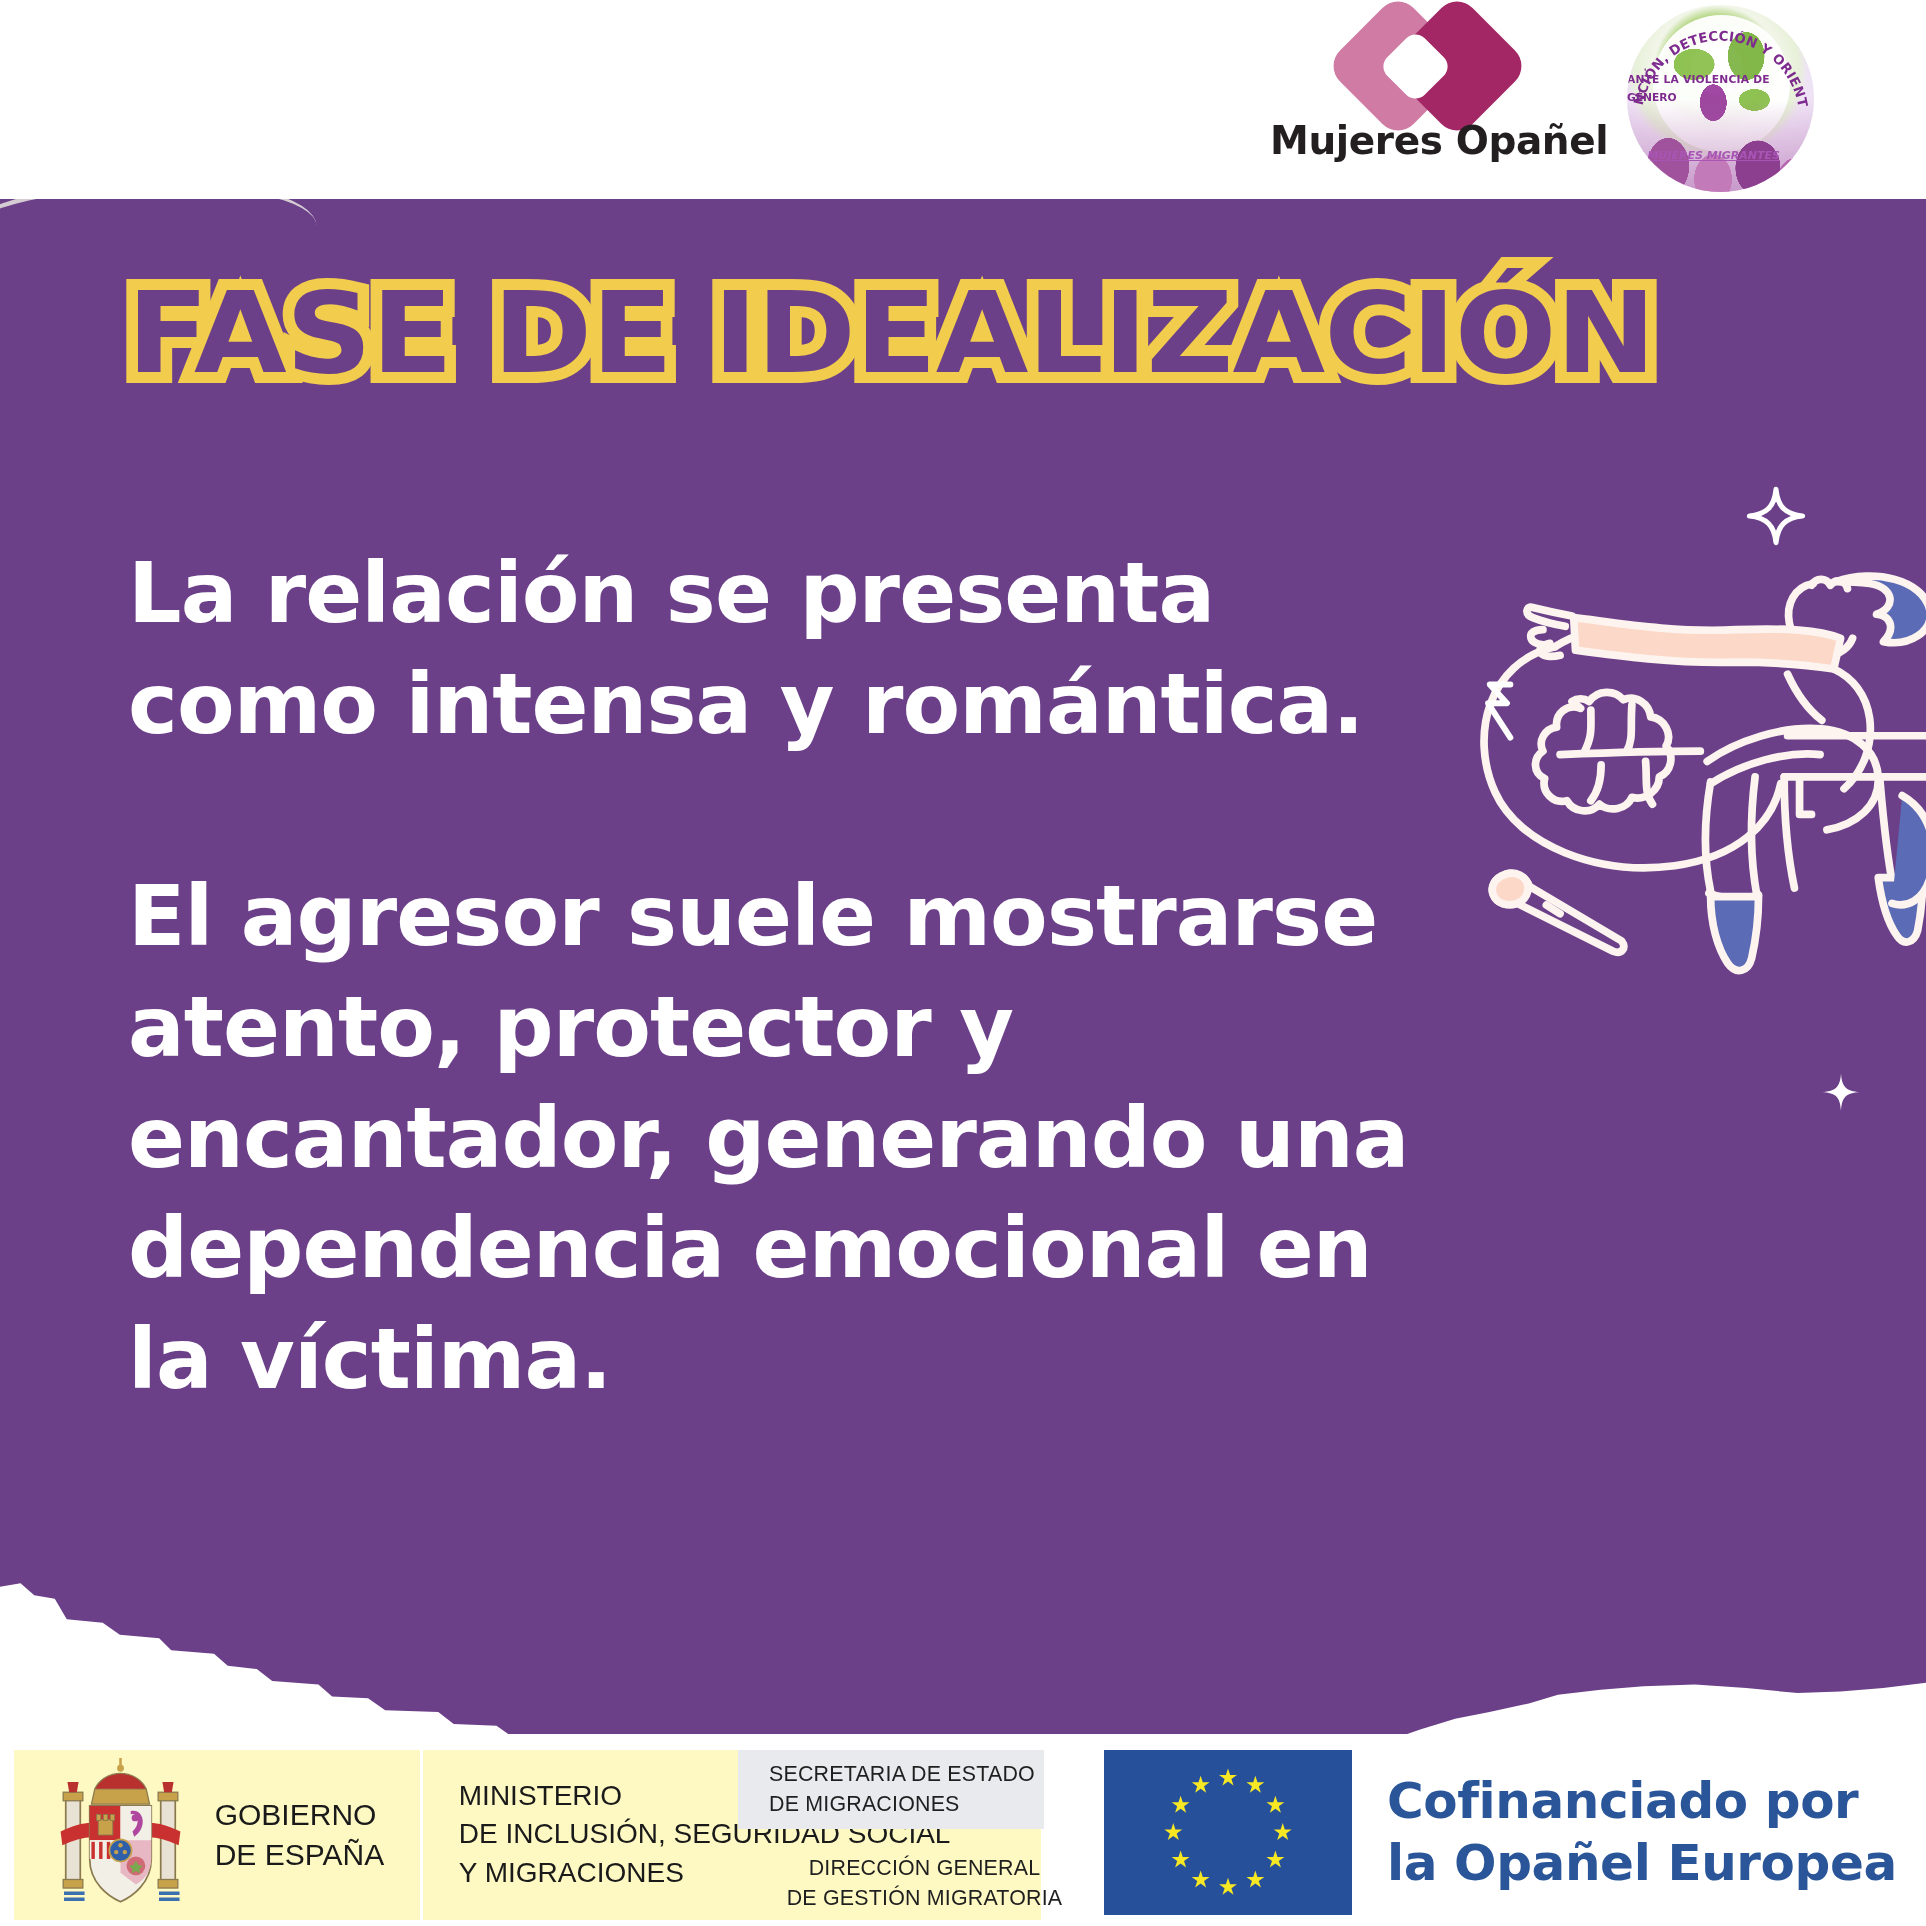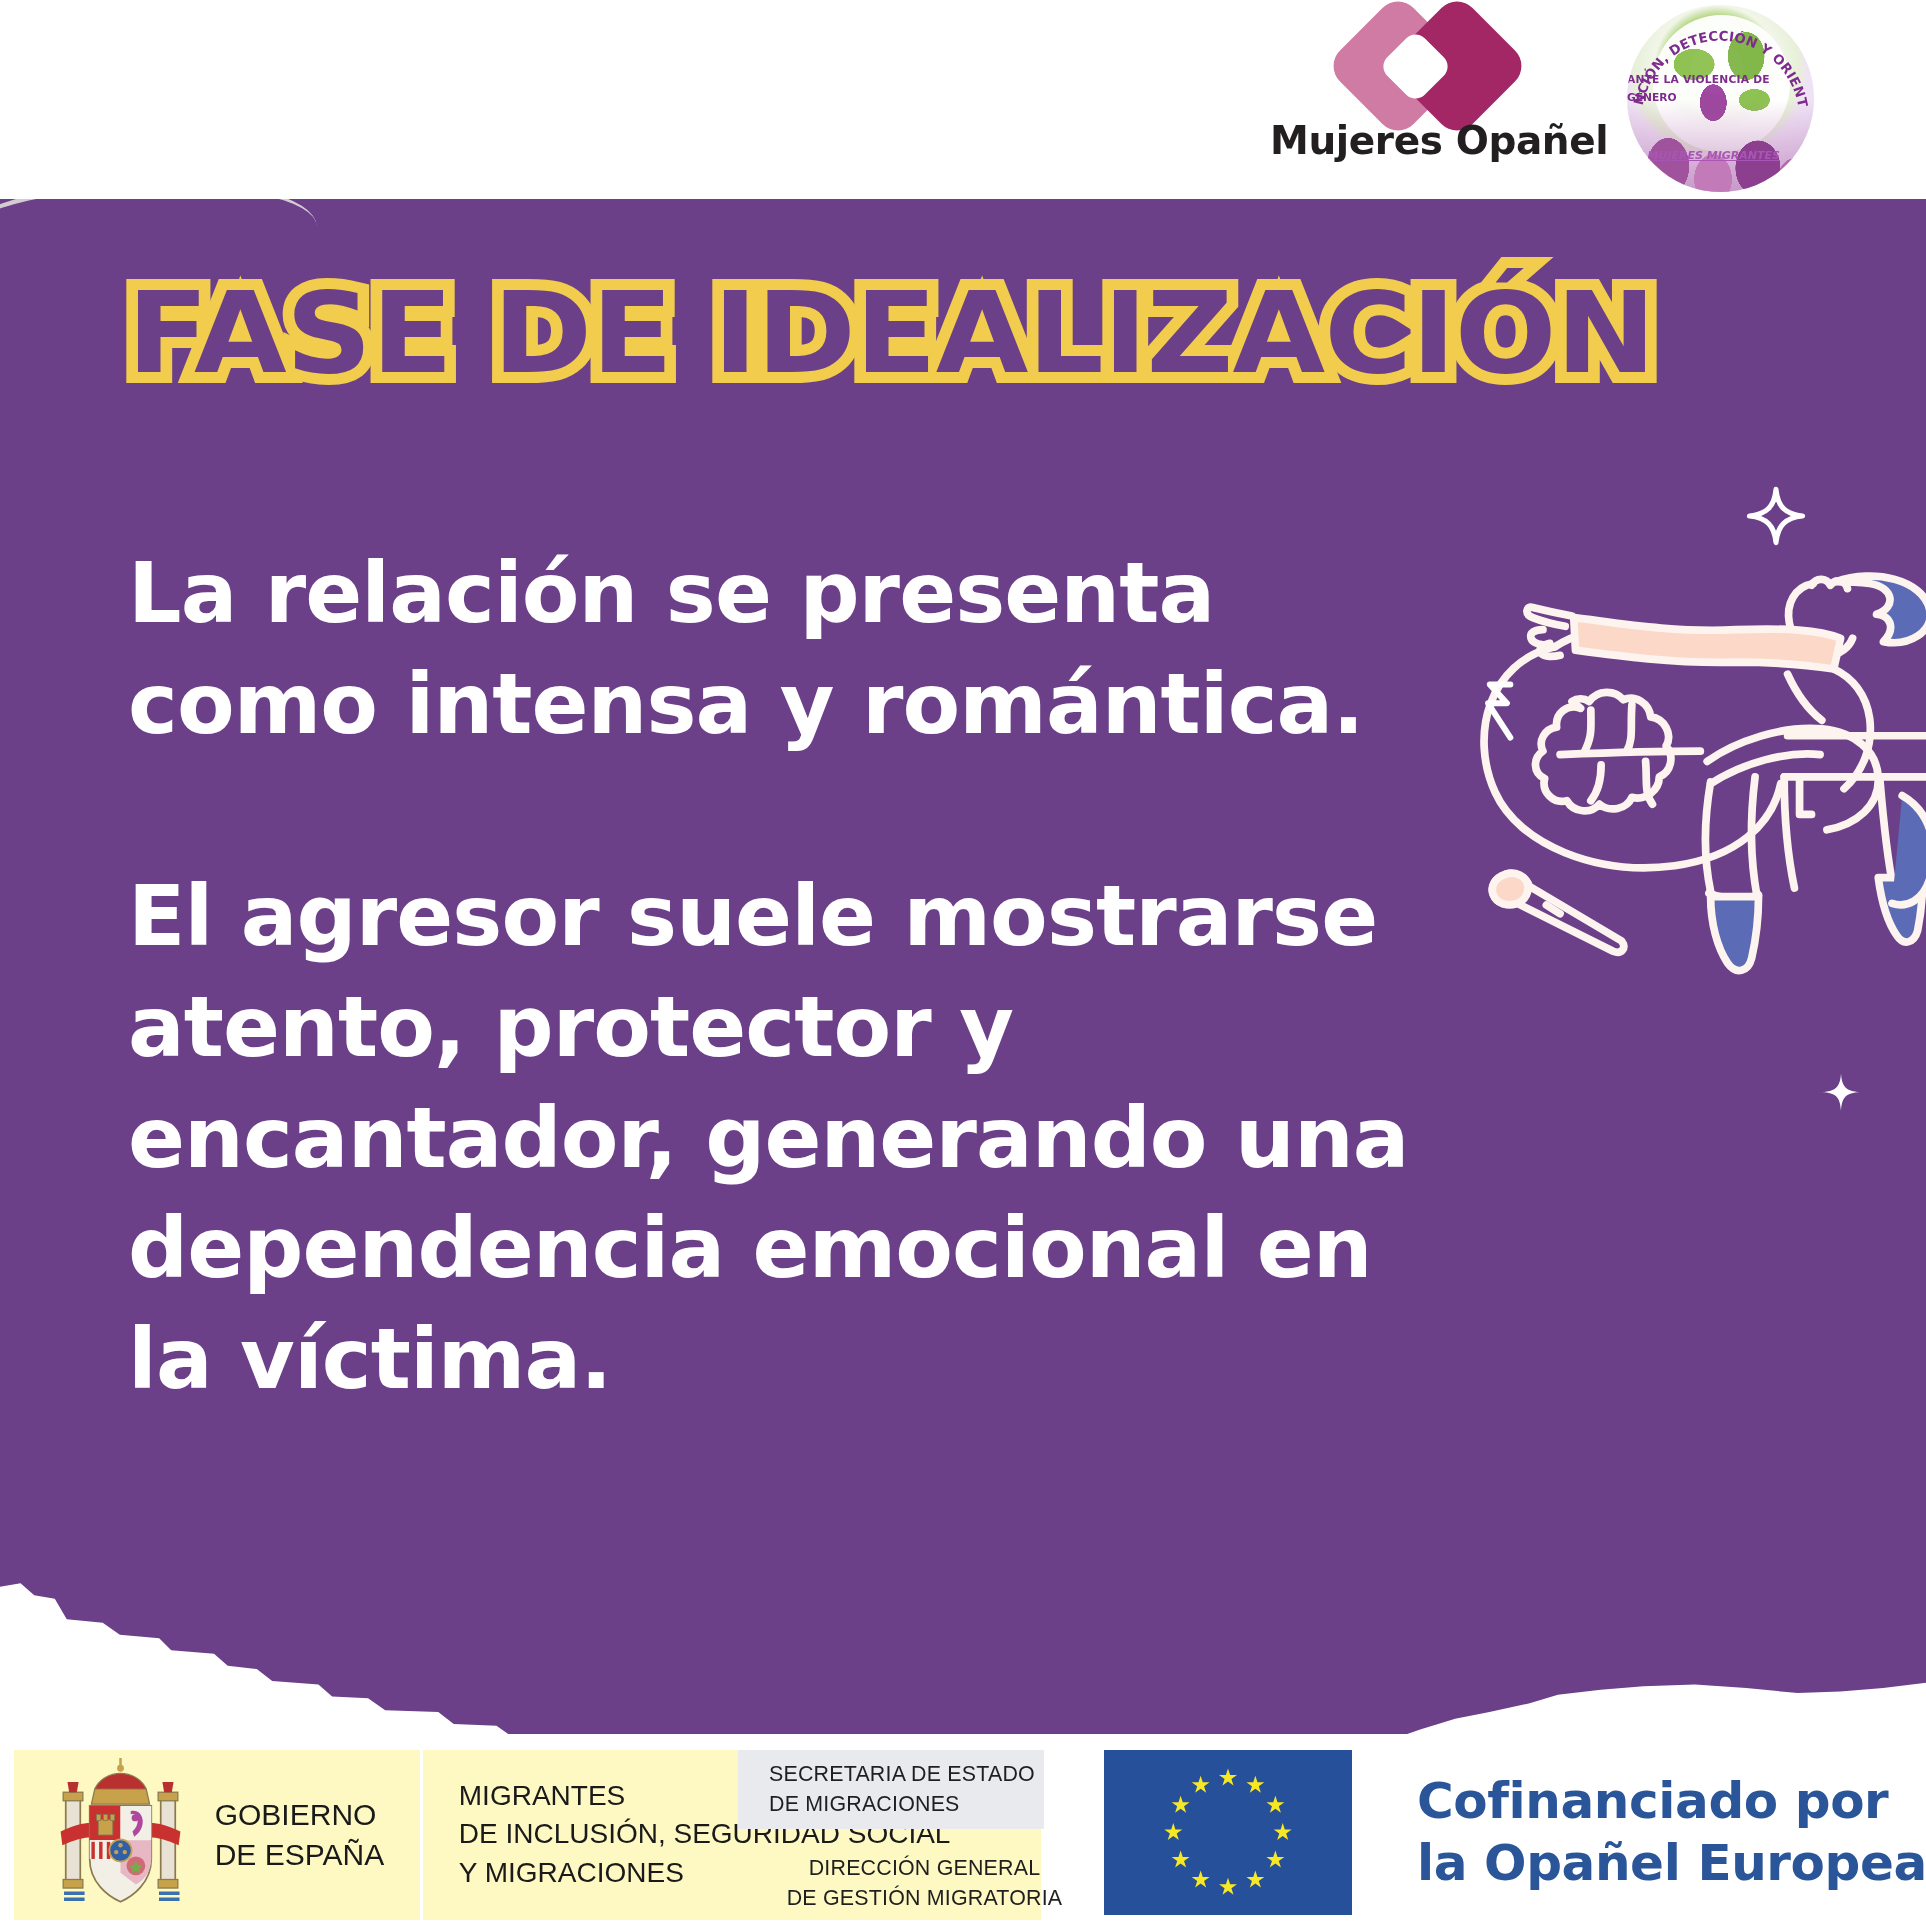--- a/index.html
+++ b/index.html
@@ -352,21 +352,21 @@
     align-items: center;
   }
   #eu-flag {
     width: 248px;
     height: 165px;
     background: #27509b;
     position: relative;
     flex: 0 0 auto;
   }
   #eu-text {
-    margin-left: 65px;
+    margin-left: 35px;
     font-family: "DejaVu Sans", sans-serif;
     font-weight: bold;
     font-size: 50px;
     line-height: 1.24;
     color: #2a5699;
     letter-spacing: -0.4px;
     white-space: nowrap;
   }
 </style>
 </head>
@@ -542,21 +542,21 @@
       </svg>
 
       <div id="gob-text">
         <div>GOBIERNO</div>
         <div>DE ESPAÑA</div>
       </div>
 
       <div id="gob-divider"></div>
 
       <div id="min-text">
-        <div>MIGRANTES</div>
+        <div>MINISTERIO</div>
         <div>DE INCLUSIÓN, SEGURIDAD SOCIAL</div>
         <div>Y MIGRACIONES</div>
       </div>
     </div>
 
     <div id="sec-block">
       <div class="line">SECRETARIA DE ESTADO</div>
       <div class="line">DE MIGRACIONES</div>
     </div>
 

